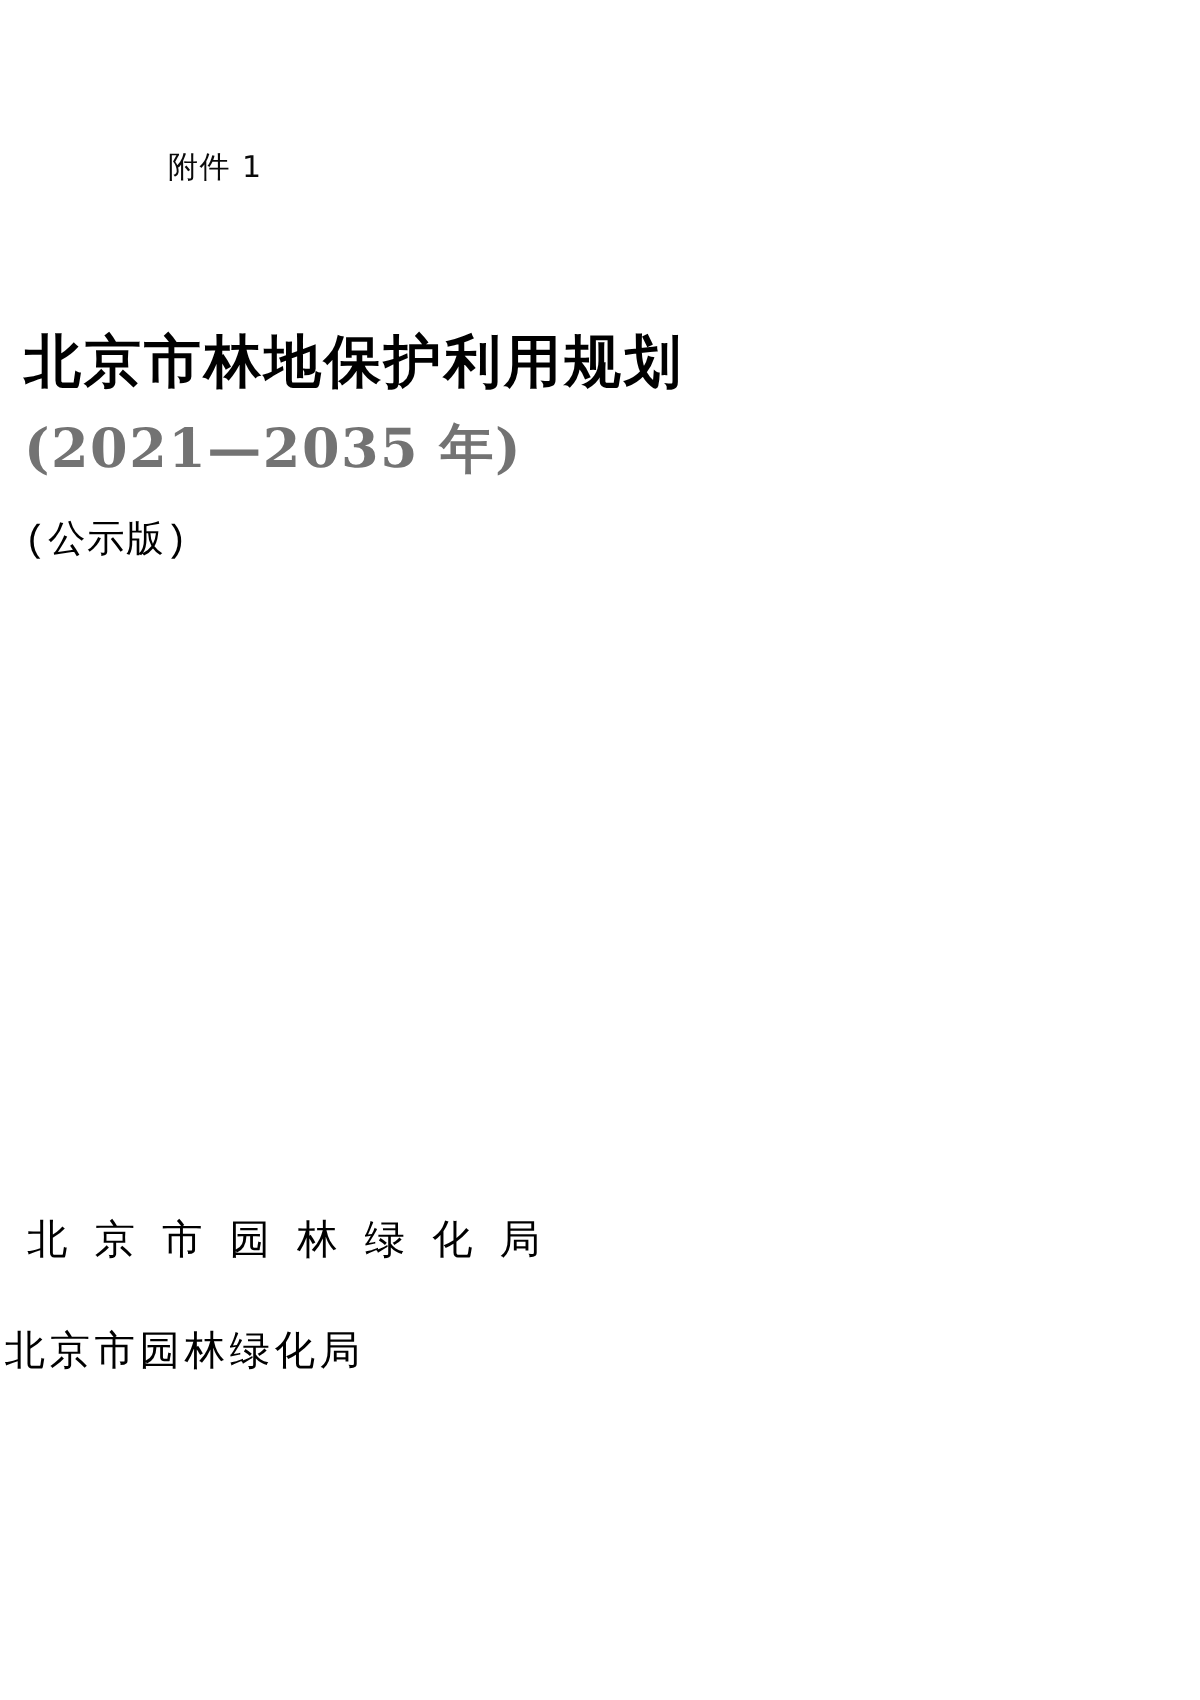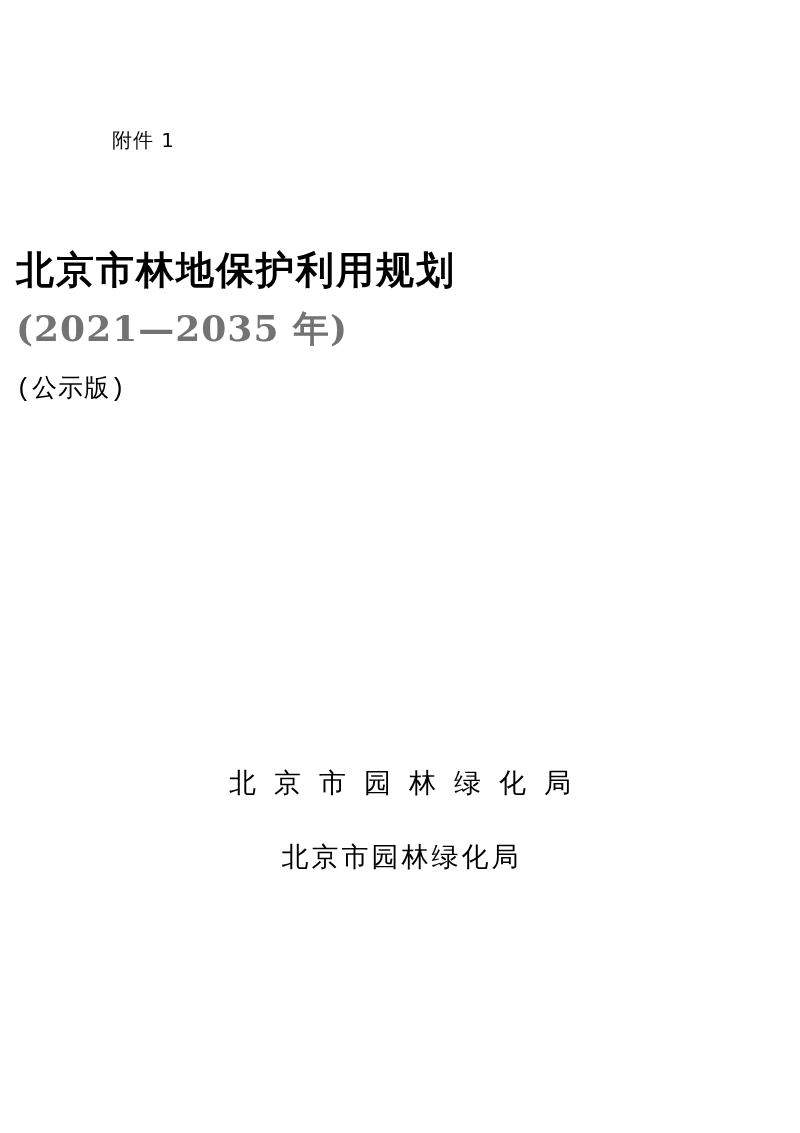--- a/index.html
+++ b/index.html
@@ -14,21 +14,20 @@
     color: #000000;
     position: relative;
     overflow: hidden;
   }
 
   .page {
     position: relative;
     width: 800px;
     height: 857px;
     box-sizing: border-box;
-    margin-top: 29px;
   }
 
   .attachment-label {
     position: absolute;
     left: 112px;
     top: 98px;
     font-family: "DejaVu Sans", "Liberation Sans", sans-serif;
     font-size: 20px;
     letter-spacing: 1px;
     color: #0a0a0a;
@@ -70,23 +69,23 @@
     font-size: 25px;
     letter-spacing: 1px;
     margin-top: 16px;
     color: #000000;
     white-space: nowrap;
   }
 
   .issuer-block {
     position: absolute;
     left: 0;
-    top: 736px;
+    top: 808px;
     width: 800px;
-    text-align: center;
+    text-align: left;
   }
 
   .issuer-name {
     font-family: "DejaVu Serif", "Liberation Serif", serif;
     font-size: 27px;
     letter-spacing: 18px;
     padding-left: 18px;
     color: #000000;
     white-space: nowrap;
   }

